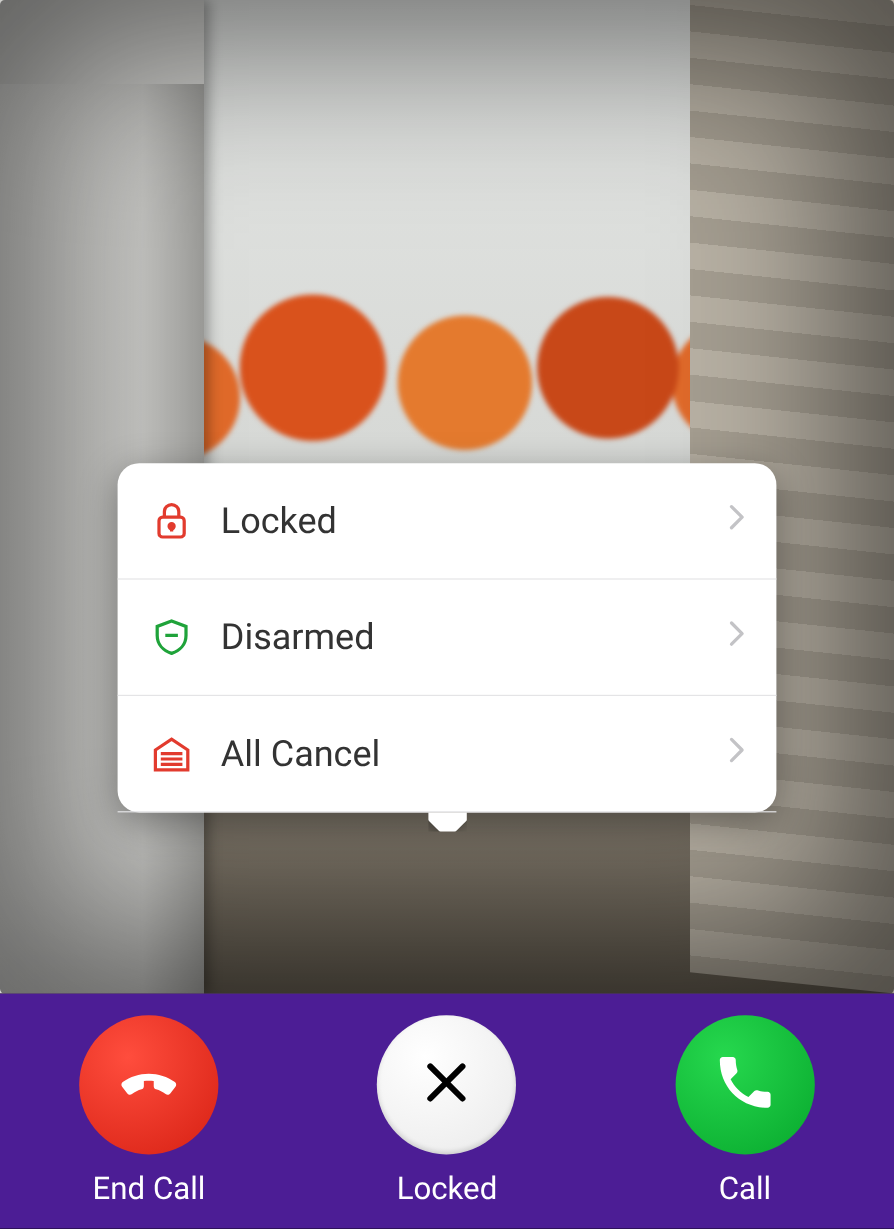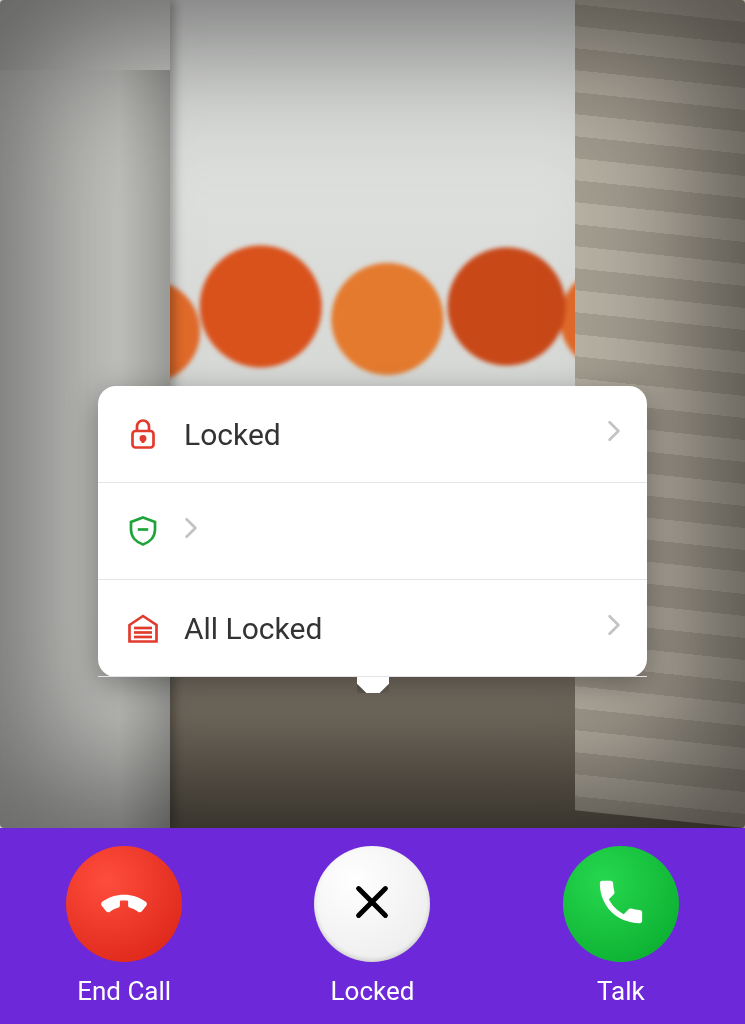--- a/index.html
+++ b/index.html
@@ -86,21 +86,21 @@
     background:#fff;
     transform:rotate(45deg);
     box-shadow:0 4px 10px rgba(0,0,0,.25);
   }
 
   
   .call-bar {
     position:absolute;
     bottom:0; left:0; right:0;
     height:196px;
-    background:#6d28d9;
+    background:#4c1d95;
     display:flex;
     justify-content:space-around;
     align-items:flex-start;
     padding-top:18px;
   }
   .call-btn-wrap { display:flex; flex-direction:column; align-items:center; gap:14px; }
   .call-btn {
     width:116px; height:116px;
     border-radius:50%;
     display:flex; align-items:center; justify-content:center;
@@ -144,38 +144,39 @@
       </span>
     </div>
 
     <div class="popover-row">
       <span class="popover-icon">
         <svg viewBox="0 0 24 24" width="36" height="36" fill="none" stroke="#1fa33a" stroke-width="1.8">
           <path d="M12 3l8 3v5c0 5-3.5 8.5-8 10-4.5-1.5-8-5-8-10V6l8-3z"></path>
           <line x1="8.5" y1="11" x2="15.5" y2="11"></line>
         </svg>
       </span>
+      <span class="popover-label">Disarmed</span>
       <span class="chevron">
         <svg viewBox="0 0 12 20" width="14" height="22" fill="none" stroke="#c3c3c6" stroke-width="2.5" stroke-linecap="round" stroke-linejoin="round">
             <polyline points="2,2 10,10 2,18"></polyline>
           </svg>
       </span>
     </div>
 
 
     <div class="popover-row">
       <span class="popover-icon">
         <svg viewBox="0 0 24 24" width="36" height="36" fill="none" stroke="#e23b2e" stroke-width="1.8">
           <path d="M3 10l9-6 9 6v11H3V10z"></path>
           <line x1="6" y1="12" x2="18" y2="12"></line>
           <line x1="6" y1="15" x2="18" y2="15"></line>
           <line x1="6" y1="18" x2="18" y2="18"></line>
         </svg>
       </span>
-      <span class="popover-label">All Locked</span>
+      <span class="popover-label">All Cancel</span>
       <span class="chevron">
         <svg viewBox="0 0 12 20" width="14" height="22" fill="none" stroke="#c3c3c6" stroke-width="2.5" stroke-linecap="round" stroke-linejoin="round">
             <polyline points="2,2 10,10 2,18"></polyline>
           </svg>
       </span>
     </div>
 
     <div class="popover-tail"></div>
   </div>
 </div>
@@ -206,16 +207,16 @@
   </div>
 
   <div class="call-btn-wrap">
     <div class="call-btn btn-green">
       <span>
         <svg viewBox="0 0 24 24" width="54" height="54" fill="#fff">
           <path d="M6.6 10.8c1.4 2.8 3.8 5.2 6.6 6.6l2.2-2.2c.3-.3.7-.4 1.1-.3 1.2.4 2.5.6 3.8.6.6 0 1.1.5 1.1 1.1v3.7c0 .6-.5 1.1-1.1 1.1C10.2 21.4 2.6 13.8 2.6 3.7c0-.6.5-1.1 1.1-1.1h3.7c.6 0 1.1.5 1.1 1.1 0 1.3.2 2.6.6 3.8.1.4 0 .8-.3 1.1l-2.2 2.2z"></path>
         </svg>
       </span>
     </div>
-    <div class="call-label">Talk</div>
+    <div class="call-label">Call</div>
   </div>
 
 </div>
 
 </body></html>

